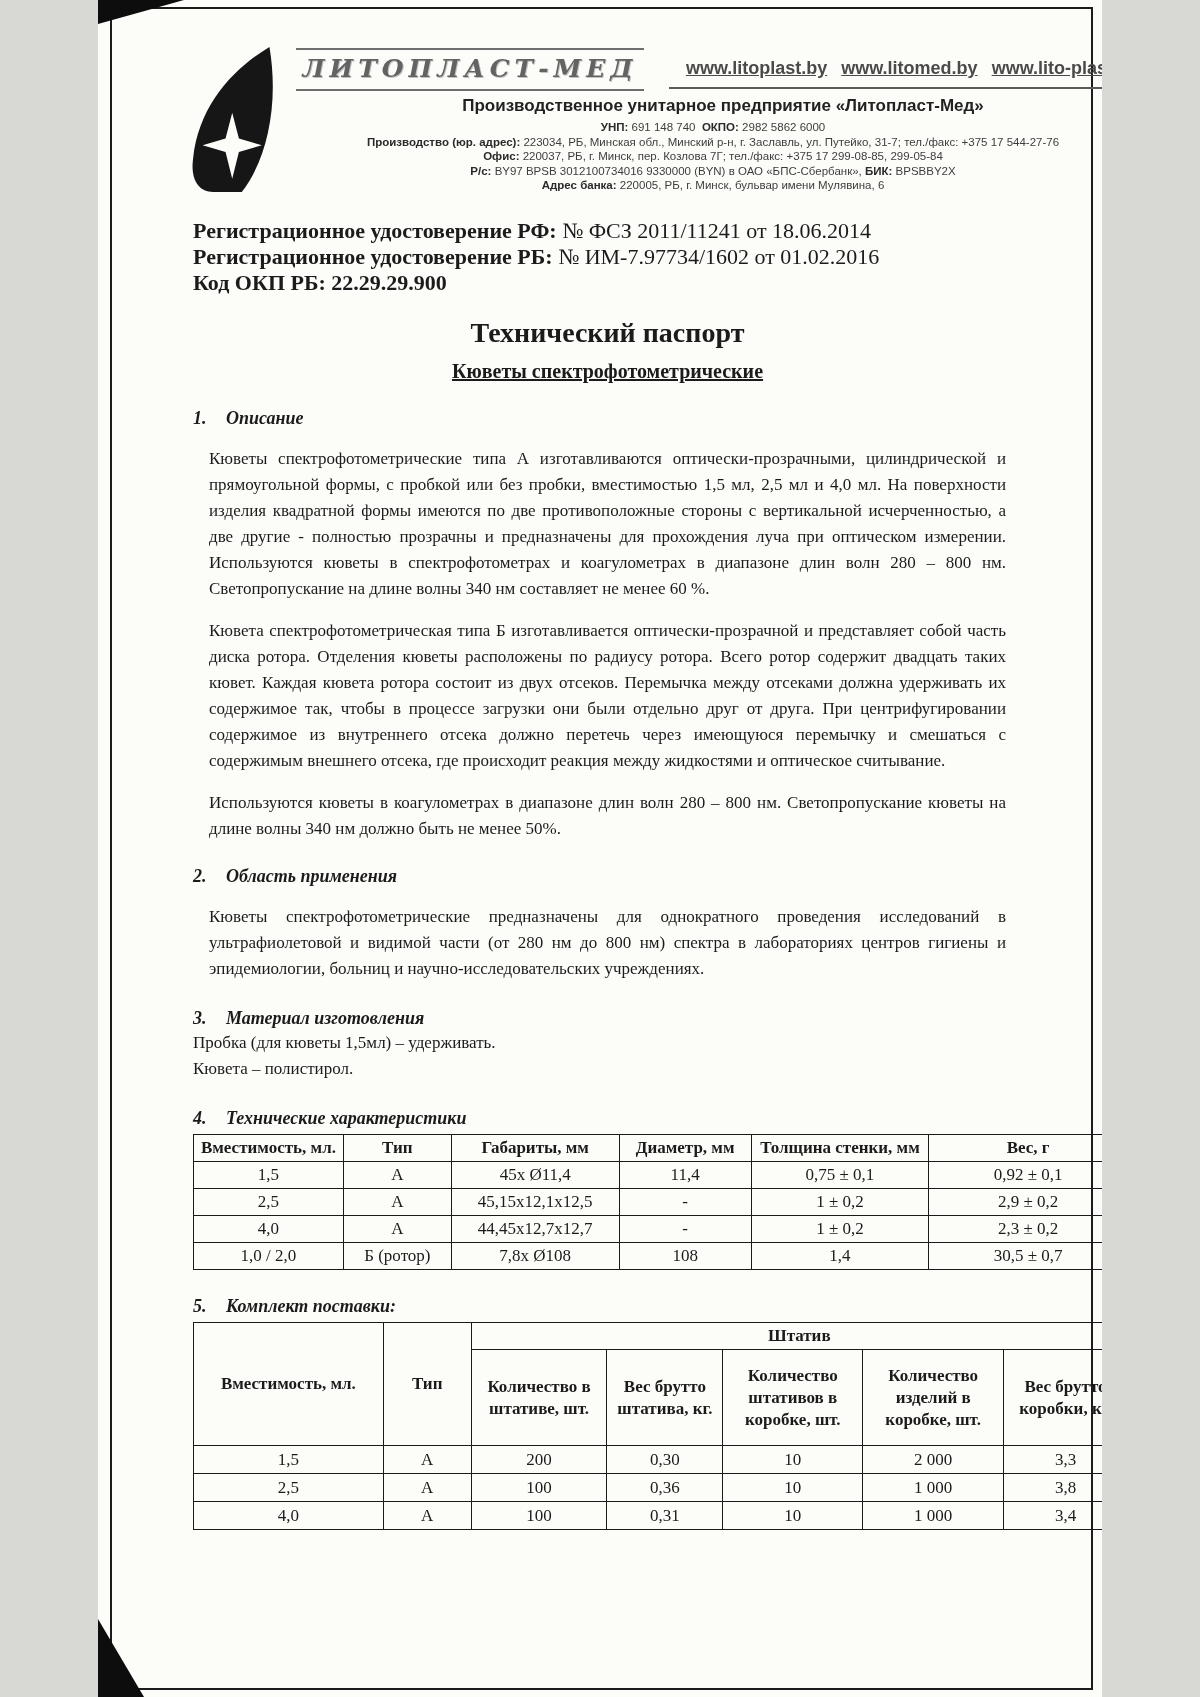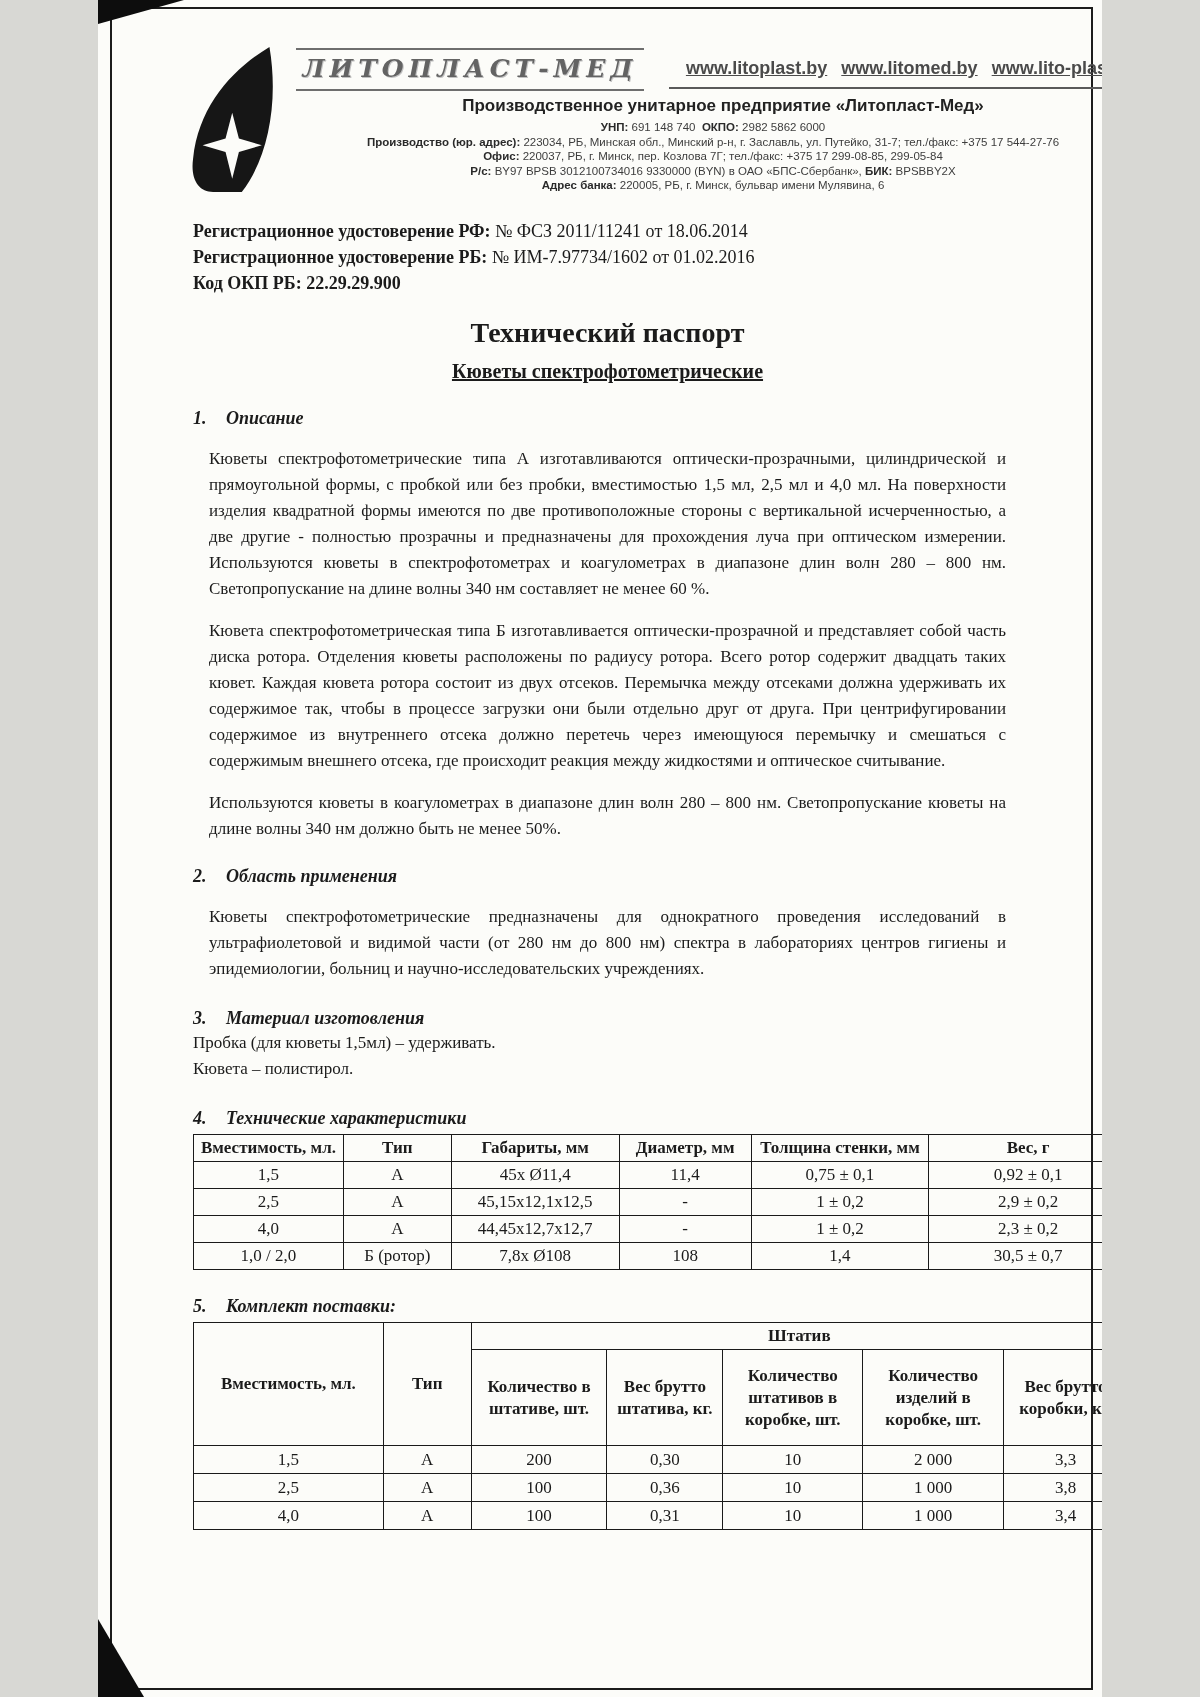--- a/index.html
+++ b/index.html
@@ -40,21 +40,21 @@
     position:absolute; left:110px; top:52px; width:840px; text-align:center;
     font-family:"Liberation Sans", sans-serif; font-weight:bold; font-size:17px; color:#222;
   }
   .details {
     position:absolute; left:100px; top:76px; width:840px; text-align:center;
     font-family:"Liberation Sans", sans-serif; font-size:11.5px; line-height:14.5px; color:#3d3d3d;
   }
   .details .dlabel { font-weight:bold; color:#2a2a2a; }
 
   
-  .reg { margin-top:24px; font-size:18px; line-height:26px; }
+  .reg { margin-top:24px; font-size:22px; line-height:26px; }
   .reg .b { font-weight:bold; }
 
   
   .doc-title { margin-top:20px; text-align:center; font-size:28px; line-height:34px; font-weight:bold; }
   .doc-subtitle { margin-top:8px; text-align:center; font-size:20px; line-height:26px; font-weight:bold; text-decoration:underline; }
 
   
   .sec-head { font-size:18px; font-weight:bold; font-style:italic; line-height:24px; }
   .sec-head .sec-num { display:inline-block; width:33px; }
   .mt22 { margin-top:22px; } .mt24 { margin-top:24px; }

